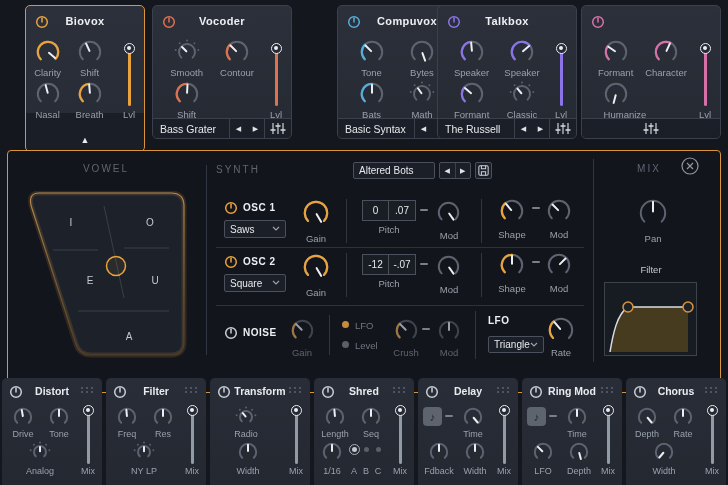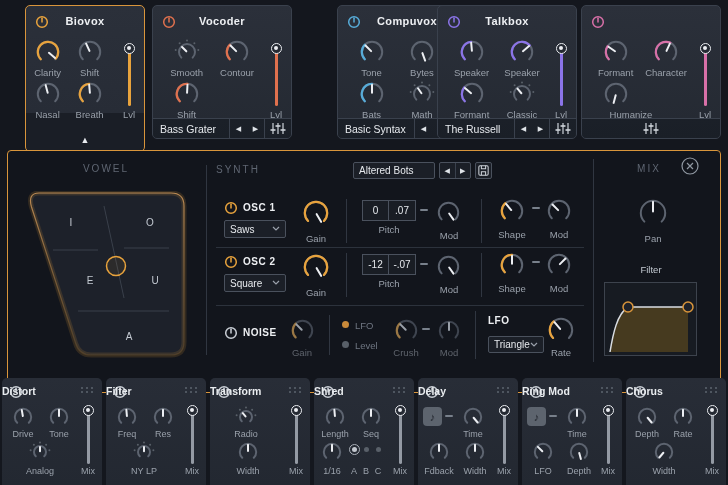--- a/index.html
+++ b/index.html
@@ -43,21 +43,21 @@
   .dash{position:absolute;width:8px;height:2px;background:#78808b;border-radius:1px;}
   .rdot{position:absolute;width:7px;height:7px;border-radius:50%;}
   .rlab{position:absolute;font-size:9.5px;color:#6f7682;}
   .btnbox{position:absolute;display:flex;background:#1b1f27;border:1px solid #4a515d;border-radius:2px;box-sizing:border-box;}
   .btnbox .pbtn{line-height:15px;}
   svg.icon{display:block;}
   
   #fx-row{position:absolute;left:2px;right:2px;top:378px;display:flex;gap:4px;}
   .fxmod{position:relative;flex:1;height:107px;background:linear-gradient(180deg,#282d37,#232831);
          border-radius:5px 5px 0 0;}
-  .fxtitle{position:absolute;top:7px;left:0;right:0;text-align:left;font-size:10.5px;font-weight:bold;color:#e9ecef;}
+  .fxtitle{position:absolute;top:7px;left:0;right:0;text-align:center;font-size:10.5px;font-weight:bold;color:#e9ecef;}
   .grip{position:absolute;right:7px;top:9px;display:grid;grid-template-columns:repeat(3,4px);grid-gap:2px 1px;}
   .grip i{width:2px;height:2px;border-radius:50%;background:#5d646f;}
   .fxlabel{position:absolute;font-size:9px;color:#9aa1ab;text-align:center;white-space:nowrap;}
   .notebtn{position:absolute;width:19px;height:19px;border-radius:4px;background:#5d646e;color:#22262e;
            font-size:11px;display:flex;align-items:center;justify-content:center;}
   .abcring{position:absolute;width:11px;height:11px;border:1px solid #aab0b8;border-radius:50%;box-sizing:border-box;}
   .abcring::after{content:"";position:absolute;left:2px;top:2px;width:5px;height:5px;border-radius:50%;background:#c3c8cf;}
   .abcdot{position:absolute;width:5px;height:5px;border-radius:50%;background:#596069;}
 </style>
 </head>
@@ -271,21 +271,21 @@
         <div class="knob" style="height: 26px; width: 26px; left: 71px; top: 33px;"><svg width="26" height="26" viewBox="0 0 26 26">
             <path d="M5.79 20.21 A10.2 10.2 0 1 1 20.21 20.21" stroke="#5d6470" stroke-width="2" fill="none" stroke-linecap="round"></path>
             <path d="M5.79 20.21 A10.2 10.2 0 0 1 17.31 3.76" stroke="#D870A8" stroke-width="2.2" fill="none" stroke-linecap="round" stroke-opacity="1"></path>
             <line x1="13.517284752370616" y1="11.89067926866714" x2="16.888088008014435" y2="4.661968359262822" stroke="#eceef2" stroke-width="2" stroke-linecap="round"></line>
           </svg></div>
         <div class="klabel" style="left: 56px; width: 56px; top: 61px;">Character</div>
         <div class="knob" style="height: 26px; width: 26px; left: 20.6px; top: 75px;"><svg width="26" height="26" viewBox="0 0 26 26">
             <path d="M5.79 20.21 A10.2 10.2 0 1 1 20.21 20.21" stroke="#5d6470" stroke-width="2" fill="none" stroke-linecap="round"></path>
             <line x1="12.683205488794513" y1="14.18229321137782" x2="10.618864785056807" y2="21.886517601859428" stroke="#eceef2" stroke-width="2" stroke-linecap="round"></line>
           </svg></div>
-        <div class="klabel" style="left: 21px; width: 56px; top: 103px;">Humanize</div>
+        <div class="klabel" style="left: 15px; width: 56px; top: 103px;">Humanize</div>
         <div class="vtrack" style="left: 121.5px; top: 42px; height: 58px; background: rgb(216, 112, 168);"></div>
         <div class="vthumb" style="left: 117.5px; top: 37px;"></div>
         <div class="klabel" style="left: 103px; width: 40px; top: 103px;">Lvl</div>
         <div class="pbar" style="justify-content: center;">
           <div class="fbtn">
             <svg class="icon" width="16" height="13" viewBox="0 0 16 13">
               <line x1="3" y1="1" x2="3" y2="12" stroke="#cfd4da" stroke-width="1.2"></line>
               <line x1="0.5" y1="8" x2="5.5" y2="8" stroke="#cfd4da" stroke-width="1.6"></line>
               <line x1="8" y1="1" x2="8" y2="12" stroke="#cfd4da" stroke-width="1.2"></line>
               <line x1="5.5" y1="4" x2="10.5" y2="4" stroke="#cfd4da" stroke-width="1.6"></line>

